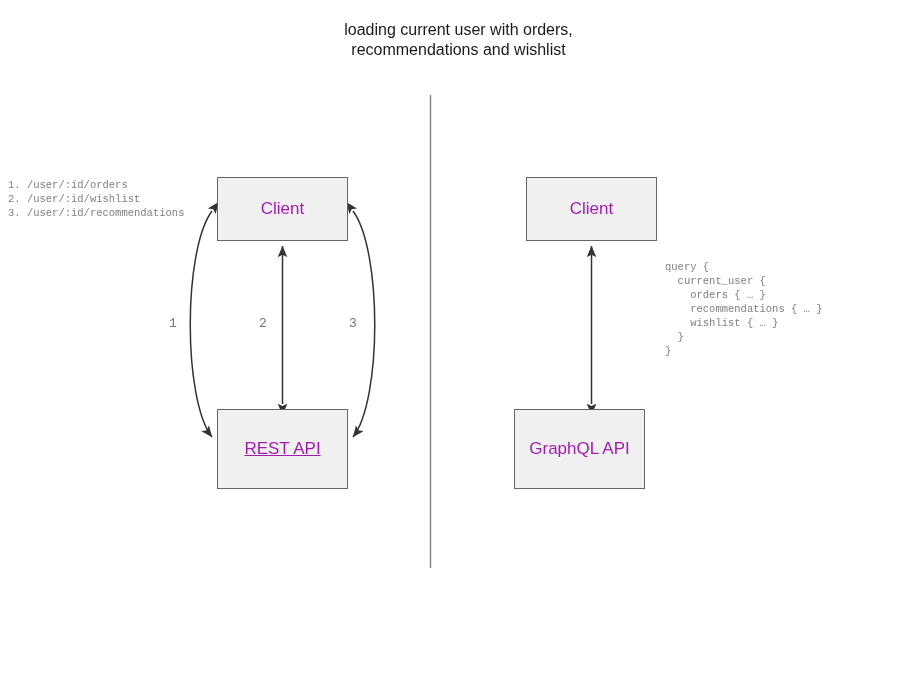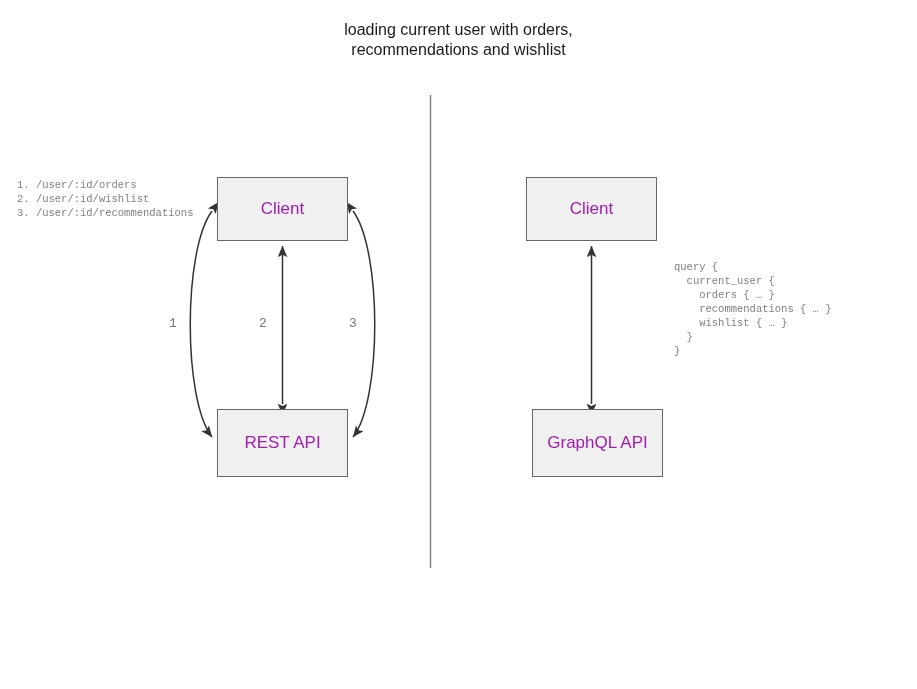--- a/index.html
+++ b/index.html
@@ -42,32 +42,31 @@
     background: #f0f0f0;
     border: 1.4px solid #666666;
     display: flex;
     align-items: center;
     justify-content: center;
     font-size: 17px;
     color: #a21caf;
   }
 
   #box-rest-client  { left: 217px; top: 177px; width: 131px; height: 64px; }
-  #box-rest-api     { left: 217px; top: 409px; width: 131px; height: 68px; }
+  #box-rest-api     { left: 217px; top: 409px; width: 131px; height: 80px; text-decoration: underline; }
   #box-gql-client   { left: 526px; top: 177px; width: 131px; height: 64px; }
-  #box-gql-api      { left: 532px; top: 409px; width: 131px; height: 68px; }
+  #box-gql-api      { left: 514px; top: 409px; width: 131px; height: 80px; }
 
   .code-block {
     position: absolute;
     font-family: "Liberation Mono", monospace;
     font-size: 10.5px;
     line-height: 14px;
     color: #808080;
     white-space: pre;
-    margin-left: 9px;
   }
   #rest-endpoints { left: 8px;   top: 178px; }
   #gql-query      { left: 665px; top: 260px; }
 
   .edge-label {
     position: absolute;
     font-family: "Liberation Mono", monospace;
     font-size: 13px;
     color: #777777;
     text-align: center;

